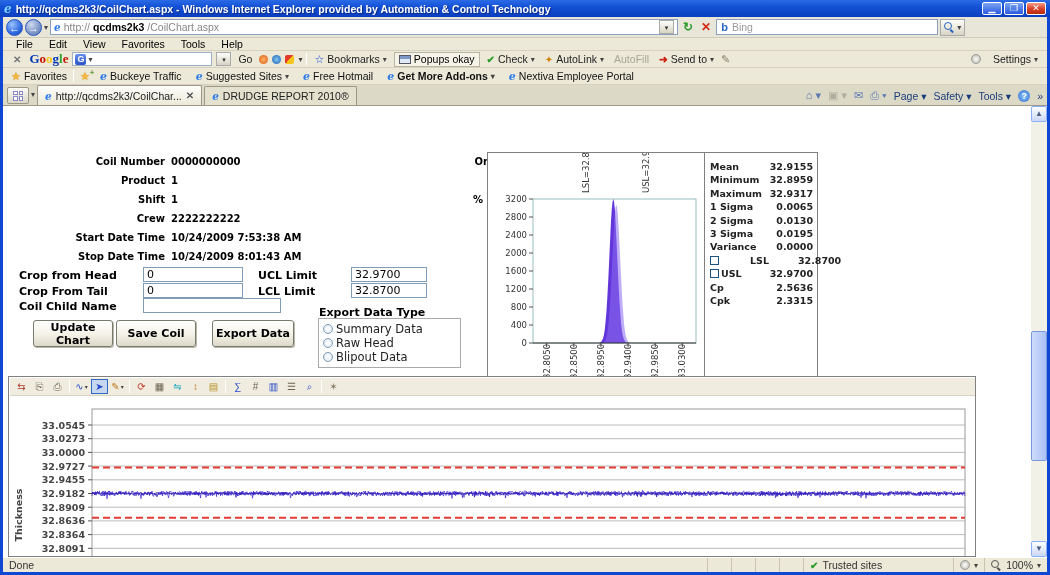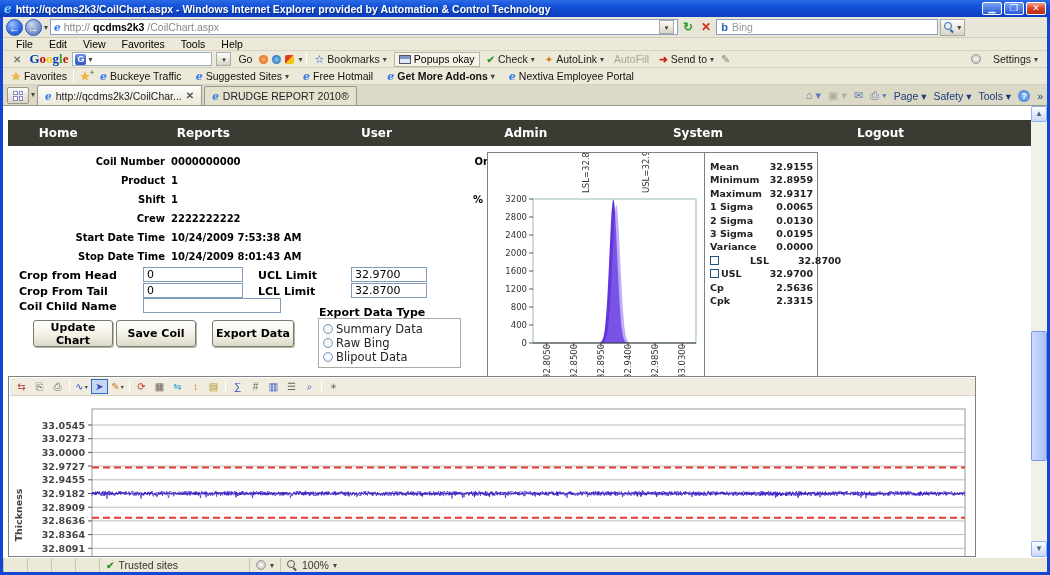--- a/index.html
+++ b/index.html
@@ -310,28 +310,20 @@
       <span class="cmdico">⎙ ▾</span>
       <span><span>Page</span> ▾</span>
       <span><span>Safety</span> ▾</span>
       <span><span>Tools</span> ▾</span>
       <span class="helpq">?</span>
       <span>»</span>
     </span>
   </div>
 
   <div class="content">
-    <div class="navbar" id="sitenav">
-        <span class="navitem" style="left: 3%;">Home</span>
-        <span class="navitem" style="left: 16.5%;">Reports</span>
-        <span class="navitem" style="left: 34.5%;">User</span>
-        <span class="navitem" style="left: 48.5%;">Admin</span>
-        <span class="navitem" style="left: 65%;">System</span>
-        <span class="navitem" style="left: 83%;">Logout</span>
-      </div>
 
     <div class="infogrid" id="infogrid">
         <span class="il">Coil Number</span>
         <span class="iv">0000000000</span>
         <span class="il">Order Number</span>
         <span class="iv">1111111111</span>
         <span class="il">Product</span>
         <span class="iv">1</span>
         <span class="il">Target</span>
         <span class="iv">32.9200</span>
@@ -371,21 +363,21 @@
     <button class="btn" style="left:209px;top:214px;width:82px">Export Data</button>
 
     <span class="flabel" style="left:316px;top:200px">Export Data Type</span>
     <div class="radiobox" id="radiobox">
         <div class="ropt">
           <span class="rc"></span>
           <span>Summary Data</span>
         </div>
         <div class="ropt">
           <span class="rc"></span>
-          <span>Raw Bing</span>
+          <span>Raw Head</span>
         </div>
         <div class="ropt">
           <span class="rc"></span>
           <span>Blipout Data</span>
         </div>
       </div>
 
     <div class="histpanel">
       <svg id="hist-svg" width="216" height="226">
           <rect x="45" y="46" width="163" height="144" fill="#fff" stroke="#9bb" stroke-width="1"></rect>
@@ -580,20 +572,21 @@
     </div>
 
     <div class="vscroll">
       <span class="sbtn" style="top:0">▲</span>
       <span class="sthumb"></span>
       <span class="sbtn" style="top:435px">▼</span>
     </div>
   </div>
 
   <div class="statusbar">
+    <span class="done">Done</span>
     <span class="sseg empty"></span>
       <span class="sseg empty"></span>
       <span class="sseg empty"></span>
       <span class="sseg empty"></span>
     <span class="sseg" style="width:150px">
       <span class="chk">✔</span>
       <span>Trusted sites</span>
     </span>
     <span class="sseg">
         <span class="settings-circle"></span>

